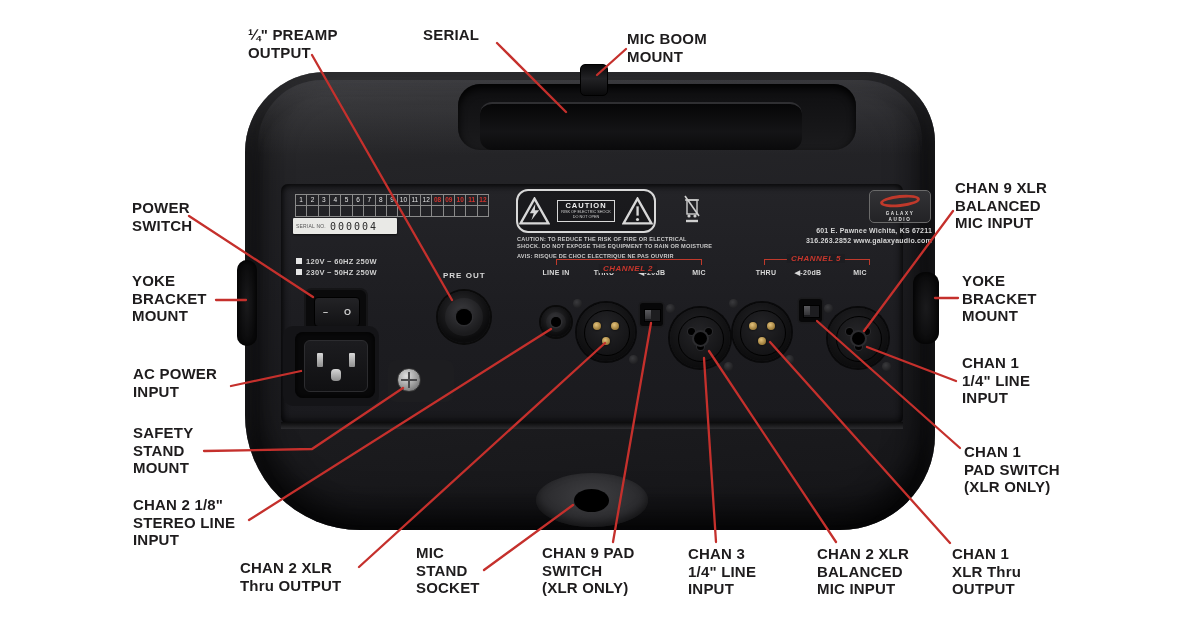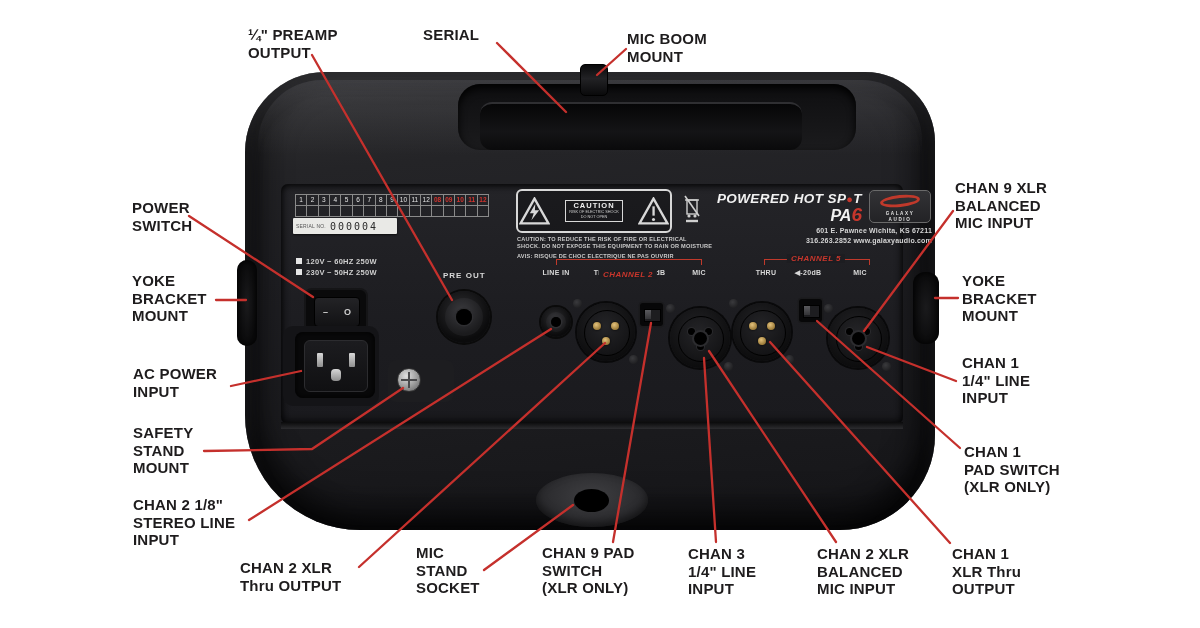--- a/index.html
+++ b/index.html
@@ -60,21 +60,21 @@
   .vbox{display:inline-block;width:6px;height:6px;background:#e6e6e6;margin-right:4px}
 
   #preout-label{left:443px;top:271px;font-size:8px;font-weight:bold;letter-spacing:1px;color:#d8d8d8}
 
   .ch-bracket{position:absolute;height:5px;border-top:1.6px solid #c0392b;border-left:1.6px solid #c0392b;border-right:1.6px solid #c0392b;z-index:3}
   .ch-title{position:absolute;transform:translateX(-50%);font-size:8px;font-weight:bold;color:#c7362c;
         background:#1d1d21;padding:0 4px;letter-spacing:.5px;z-index:4;font-style:italic}
   .jack-label{position:absolute;transform:translateX(-50%);font-size:7px;font-weight:bold;color:#d8d8d8;letter-spacing:.3px;z-index:3}
 
   
-  #caution-box{left:516px;top:189px;width:156px;height:44px;border:2px solid #d8d8d8;border-radius:6px;
+  #caution-box{left:516px;top:189px;width:140px;height:44px;border:2px solid #d8d8d8;border-radius:12px;
         display:flex;align-items:center;justify-content:space-between;padding:2px 1px;box-sizing:border-box;
         background:rgba(0,0,0,.25);position:absolute;z-index:3}
   #caution-inner{border:1.5px solid #d8d8d8;padding:1px 3px;text-align:center}
   #caution-inner .ct{font-size:7.5px;font-weight:bold;color:#efefef;letter-spacing:1px;line-height:8px}
   #caution-inner .cs{font-size:3.8px;color:#cfcfcf;line-height:4.6px}
   #caution-para{left:517px;top:236px;font-size:5.6px;line-height:7.4px;color:#c9c9c9;font-weight:bold;letter-spacing:.2px}
   #avis-line{left:517px;top:253px;font-size:5.6px;color:#c9c9c9;font-weight:bold;letter-spacing:.2px}
 
   
   #brand{left:700px;top:191px;width:162px;text-align:right;position:absolute;z-index:3;color:#f1f1f1}
@@ -215,40 +215,36 @@
     <line x1="2" y1="2" x2="16" y2="22" stroke="#cfcfcf" stroke-width="1.6"></line>
     <line x1="3" y1="27" x2="15" y2="27" stroke="#cfcfcf" stroke-width="2.4"></line>
   </svg>
 
   <div id="caution-para" class="silk">
     <div>CAUTION: TO REDUCE THE RISK OF FIRE OR ELECTRICAL</div>
     <div>SHOCK. DO NOT EXPOSE THIS EQUIPMENT TO RAIN OR MOISTURE</div>
   </div>
   <div id="avis-line" class="silk">AVIS: RISQUE DE CHOC ELECTRIQUE NE PAS OUVRIR</div>
 
-  <div id="brand">
-    <div class="b1"><span>POWERED HOT SP</span><span class="dot">●</span><span>T</span></div>
-    <div class="b2"><span>PA</span><span class="six">6</span></div>
-  </div>
 
   <div id="logo-box">
     <span id="logo-swirl"></span>
     <div class="lt">GALAXY</div>
     <div class="lt">AUDIO</div>
   </div>
 
   <div id="address" class="silk">
     <div>601 E. Pawnee Wichita, KS 67211</div>
     <div>316.263.2852 www.galaxyaudio.com</div>
   </div>
 
   <div id="preout-label" class="silk">PRE OUT</div>
 
   <div class="ch-bracket" style="left:556px;top:259px;width:144px"></div>
-  <div class="ch-title" style="left:628px;top:270px">CHANNEL 2</div>
+  <div class="ch-title" style="left:628px;top:264px">CHANNEL 2</div>
   <div class="jack-label" style="left:556px;top:269px">LINE IN</div>
   <div class="jack-label" style="left:604px;top:269px">THRU</div>
   <div class="jack-label" style="left:652px;top:269px">◀-20dB</div>
   <div class="jack-label" style="left:699px;top:269px">MIC</div>
 
   <div class="ch-bracket" style="left:764px;top:259px;width:104px"></div>
   <div class="ch-title" style="left:816px;top:254px">CHANNEL 5</div>
   <div class="jack-label" style="left:766px;top:269px">THRU</div>
   <div class="jack-label" style="left:808px;top:269px">◀-20dB</div>
   <div class="jack-label" style="left:860px;top:269px">MIC</div>

